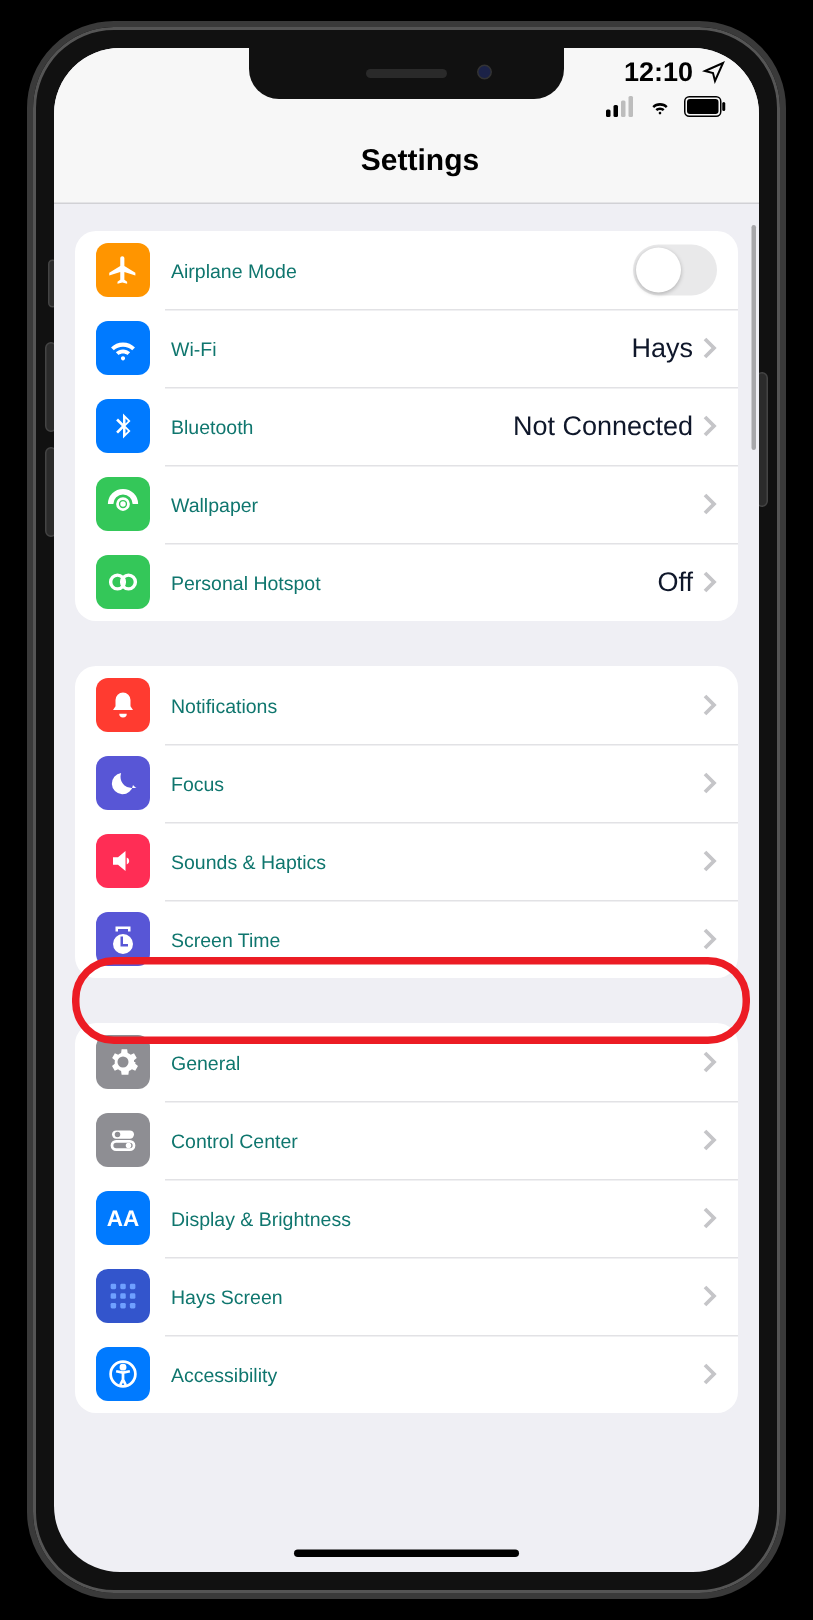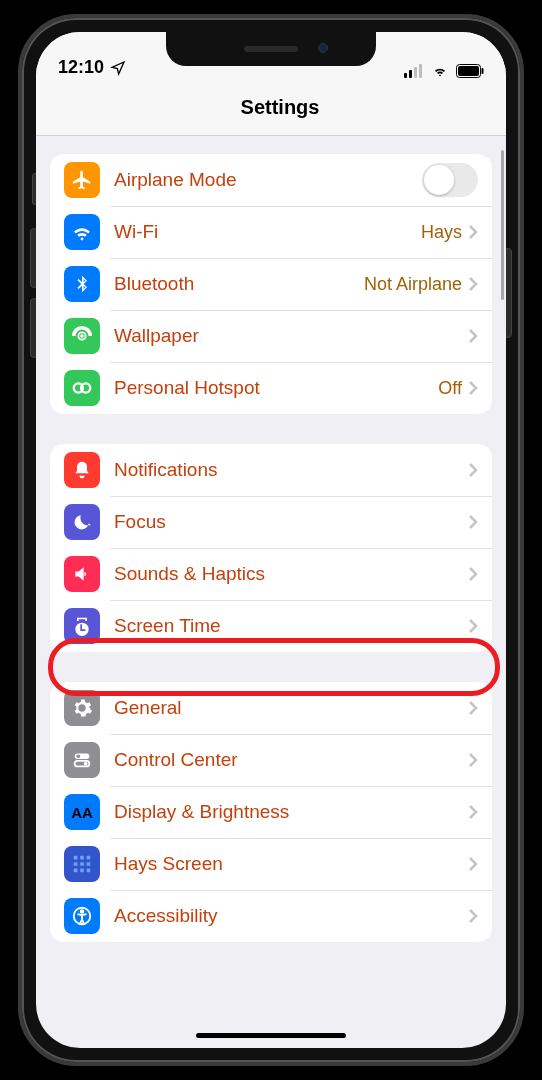--- a/index.html
+++ b/index.html
@@ -60,20 +60,21 @@
   
   .status-bar {
     height: 48px;
     display: flex;
     align-items: flex-end;
     padding: 0 22px 2px 22px;
     font-weight: 600;
     font-size: 18px;
     color: #000;
     background: #f7f7f7;
+    flex-direction: column;
   }
   .status-left { display: flex; align-items: center; gap: 6px; flex: 1;}
   .status-right { display: flex; align-items: center; gap: 6px;}
   
   .nav-header {
     height: 56px;
     background: #f7f7f7;
     border-bottom: 1px solid #d1d1d5;
     display: flex;
     align-items: center;
@@ -113,27 +114,27 @@
   .app-icon {
     width: 36px; height: 36px;
     border-radius: 8px;
     margin-right: 14px;
     display: flex;
     align-items: center;
     justify-content: center;
     flex-shrink: 0;
   }
   .row-label {
-    font-size: 19px;
-    color: #c2410c;
+    font-size: 13px;
+    color: #0f766e;
     flex: 1;
   }
   .row-value {
     font-size: 18px;
-    color: #a16207;
+    color: #0f172a;
     margin-right: 6px;
   }
   .chevron {
     color: #c5c5c8;
     flex-shrink: 0;
   }
   .toggle {
     width: 56px; height: 34px;
     background: #e9e9ea;
     border-radius: 17px;
@@ -246,21 +247,21 @@
               <path d="M2 2l6 6-6 6"></path>
             </svg>
         </div>
         <div class="row">
           <div class="app-icon" style="background:#007aff">
             <svg width="20" height="24" viewBox="0 0 24 24" fill="#fff">
                 <path d="M12 2l6 6-4 4 4 4-6 6V14l-4 4-1.5-1.5L11 12 6.5 7.5 8 6l4 4V2zm2 4v4l2-2-2-2zm0 8v4l2-2-2-2z"></path>
               </svg>
           </div>
           <span class="row-label">Bluetooth</span>
-          <span class="row-value">Not Airplane</span>
+          <span class="row-value">Not Connected</span>
           <svg class="chevron" width="10" height="16" viewBox="0 0 10 16" fill="none" stroke="#c5c5c8" stroke-width="2.5">
               <path d="M2 2l6 6-6 6"></path>
             </svg>
         </div>
         <div class="row">
           <div class="app-icon" style="background:#34c759">
             <svg width="22" height="22" viewBox="0 0 24 24" fill="#fff">
                 <path d="M12 8a4 4 0 100 8 4 4 0 000-8zm-8 4a8 8 0 0116 0M2 12a10 10 0 0120 0" stroke="#fff" stroke-width="2" fill="none"></path>
                 <circle cx="12" cy="12" r="2" fill="#fff"></circle>
               </svg>
@@ -353,21 +354,21 @@
                 <circle cx="16" cy="16" r="2" fill="#fff"></circle>
               </svg>
           </div>
           <span class="row-label">Control Center</span>
           <svg class="chevron" width="10" height="16" viewBox="0 0 10 16" fill="none" stroke="#c5c5c8" stroke-width="2.5">
               <path d="M2 2l6 6-6 6"></path>
             </svg>
         </div>
         <div class="row">
           <div class="app-icon" style="background:#007aff">
-            <span style="color:#000000;font-weight:700;font-size:15px">AA</span>
+            <span style="color:#ffffff;font-weight:700;font-size:15px">AA</span>
           </div>
           <span class="row-label">Display &amp; Brightness</span>
           <svg class="chevron" width="10" height="16" viewBox="0 0 10 16" fill="none" stroke="#c5c5c8" stroke-width="2.5">
               <path d="M2 2l6 6-6 6"></path>
             </svg>
         </div>
         <div class="row">
           <div class="app-icon" style="background:#3355cc">
             <svg width="22" height="22" viewBox="0 0 24 24" fill="#6fa0ff">
                 <rect x="3" y="3" width="4" height="4" rx="1"></rect>

